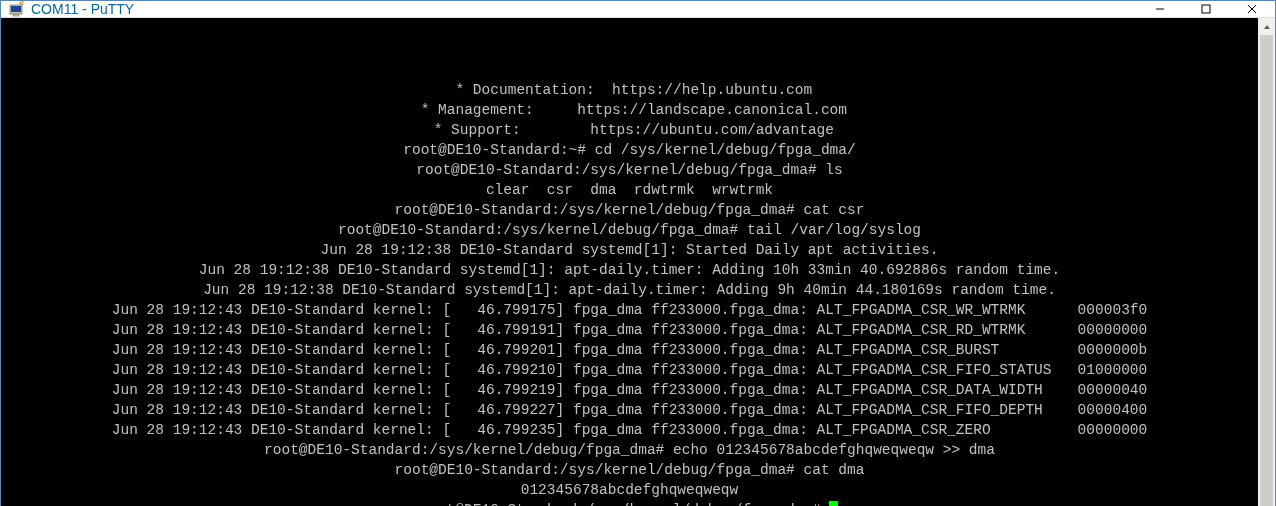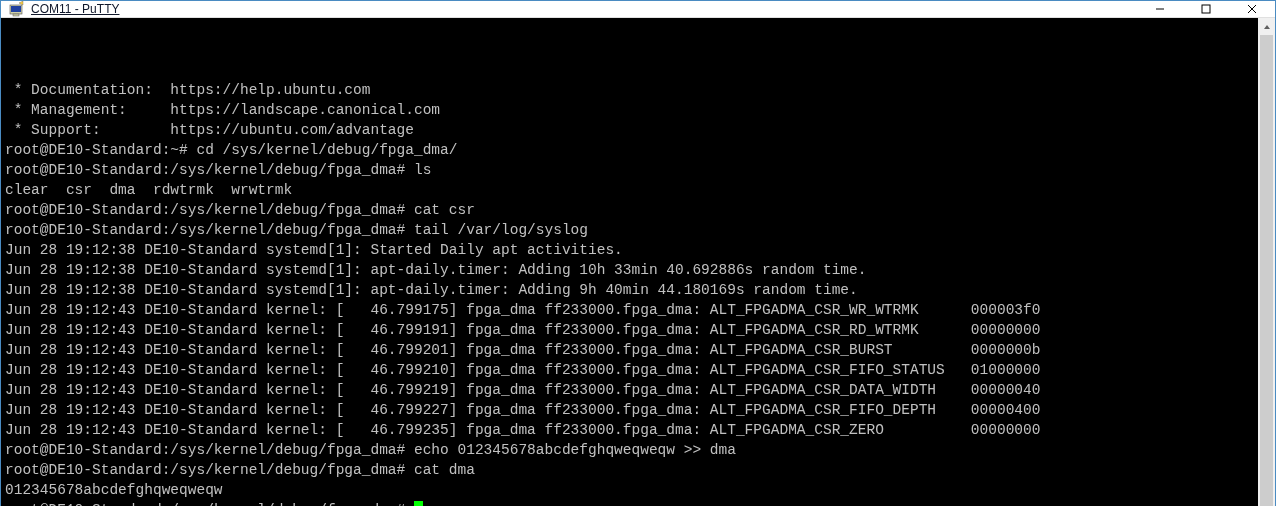--- a/index.html
+++ b/index.html
@@ -27,24 +27,23 @@
     }
     .titlebar-icon {
       width: 16px;
       height: 16px;
       margin: 0 6px 0 8px;
       display: inline-block;
       position: relative;
     }
     .titlebar-icon svg { width: 16px; height: 16px; }
     .titlebar-title {
-      font-size: 12px;
-      color: #0f172a;
+      font-size: 14px;
+      color: #0369a1;
       flex: 0 0 auto;
-      text-decoration: underline;
     }
     .titlebar-spacer { flex: 1; }
     .titlebar-controls { display: flex; height: 100%; }
     .tb-btn {
       width: 46px;
       height: 100%;
       display: flex;
       align-items: center;
       justify-content: center;
       font-size: 10px;
@@ -61,21 +60,21 @@
       flex: 1;
       background: #000;
       color: #c0c0c0;
       font-family: Consolas, "Courier New", monospace;
       font-size: 14.5px;
       line-height: 20px;
       white-space: pre;
       padding: 2px 4px 0 4px;
       overflow: hidden;
     }
-    .terminal .line { display: block; min-height: 20px; }
+    .terminal .line { display: block; min-height: 20px; text-align: center; }
     .cursor {
       display: inline-block;
       width: 9px;
       height: 16px;
       background: #00ff00;
       vertical-align: text-bottom;
       margin-bottom: 1px;
     }
     .scrollbar {
       width: 17px;

